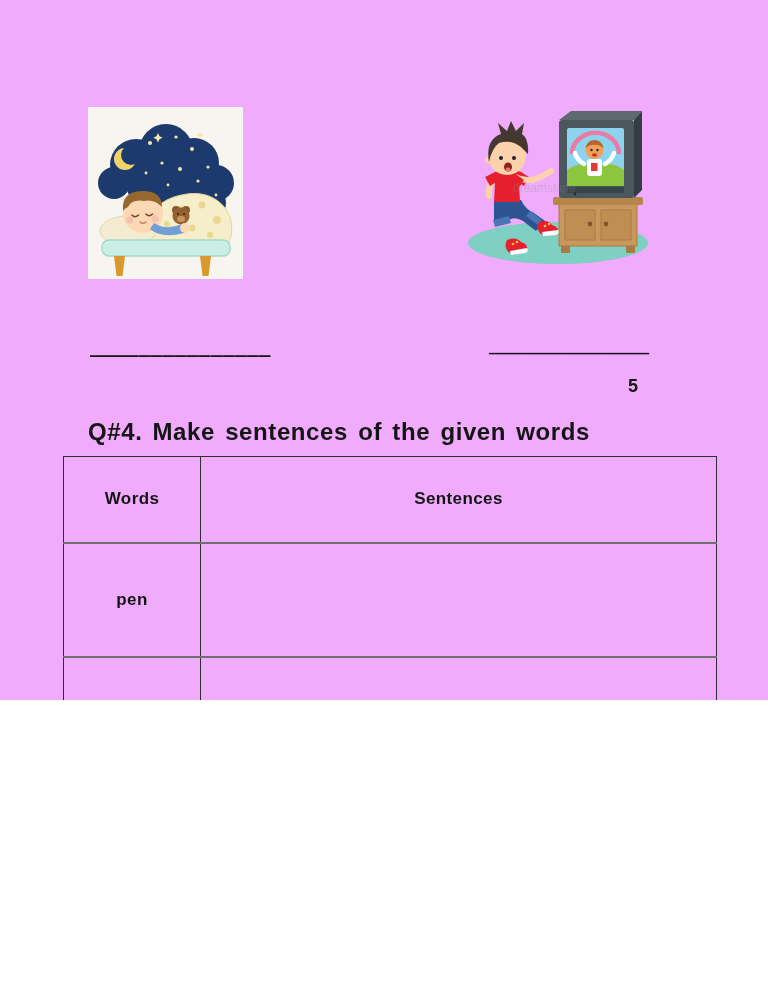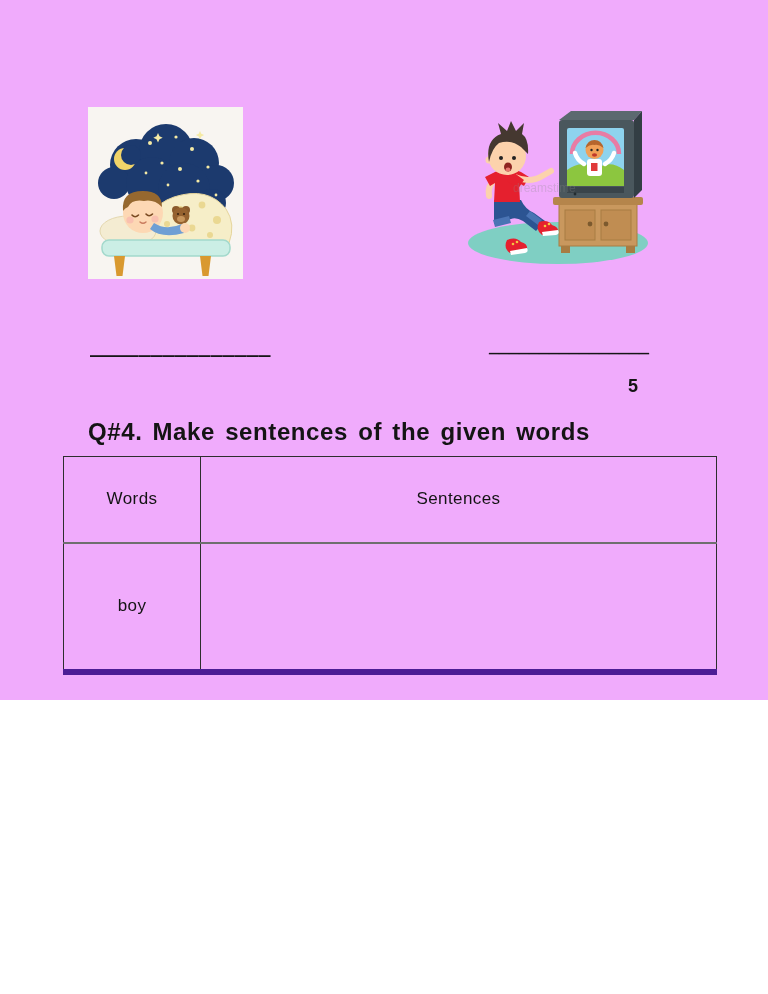--- a/index.html
+++ b/index.html
@@ -69,21 +69,21 @@
     border-collapse: collapse;
     table-layout: fixed;
   }
   table.wtable col.c1 { width: 137px; }
   table.wtable th, table.wtable td {
     border-left: 1.5px solid #2e2e2e;
     border-right: 1.5px solid #2e2e2e;
     text-align: center;
     vertical-align: middle;
     font-size: 17px;
-    font-weight: normal;
+    font-weight: bold;
     color: #141414;
     letter-spacing: 0.4px;
     padding: 0;
   }
   table.wtable tr.r-head th { border-top: 1.5px solid #2e2e2e; height: 86px; }
   table.wtable tr.r-pen  td { border-top: 2px solid #6f6f6f; height: 114px; }
   table.wtable tr.r-boy  td { border-top: 2px solid #6f6f6f; border-bottom: 6px solid #4c1d95; height: 129px; }
 </style>
 </head>
 <body>
@@ -243,20 +243,24 @@
   <table class="wtable">
     <colgroup>
         <col class="c1">
         <col class="c2">
       </colgroup>
     <tbody>
       <tr class="r-head">
         <th>Words</th>
         <th>Sentences</th>
       </tr>
+      <tr class="r-pen">
+        <td>pen</td>
+        <td></td>
+      </tr>
       <tr class="r-boy">
         <td>boy</td>
         <td></td>
       </tr>
     </tbody>
   </table>
 
 </div>
 
 </body></html>

